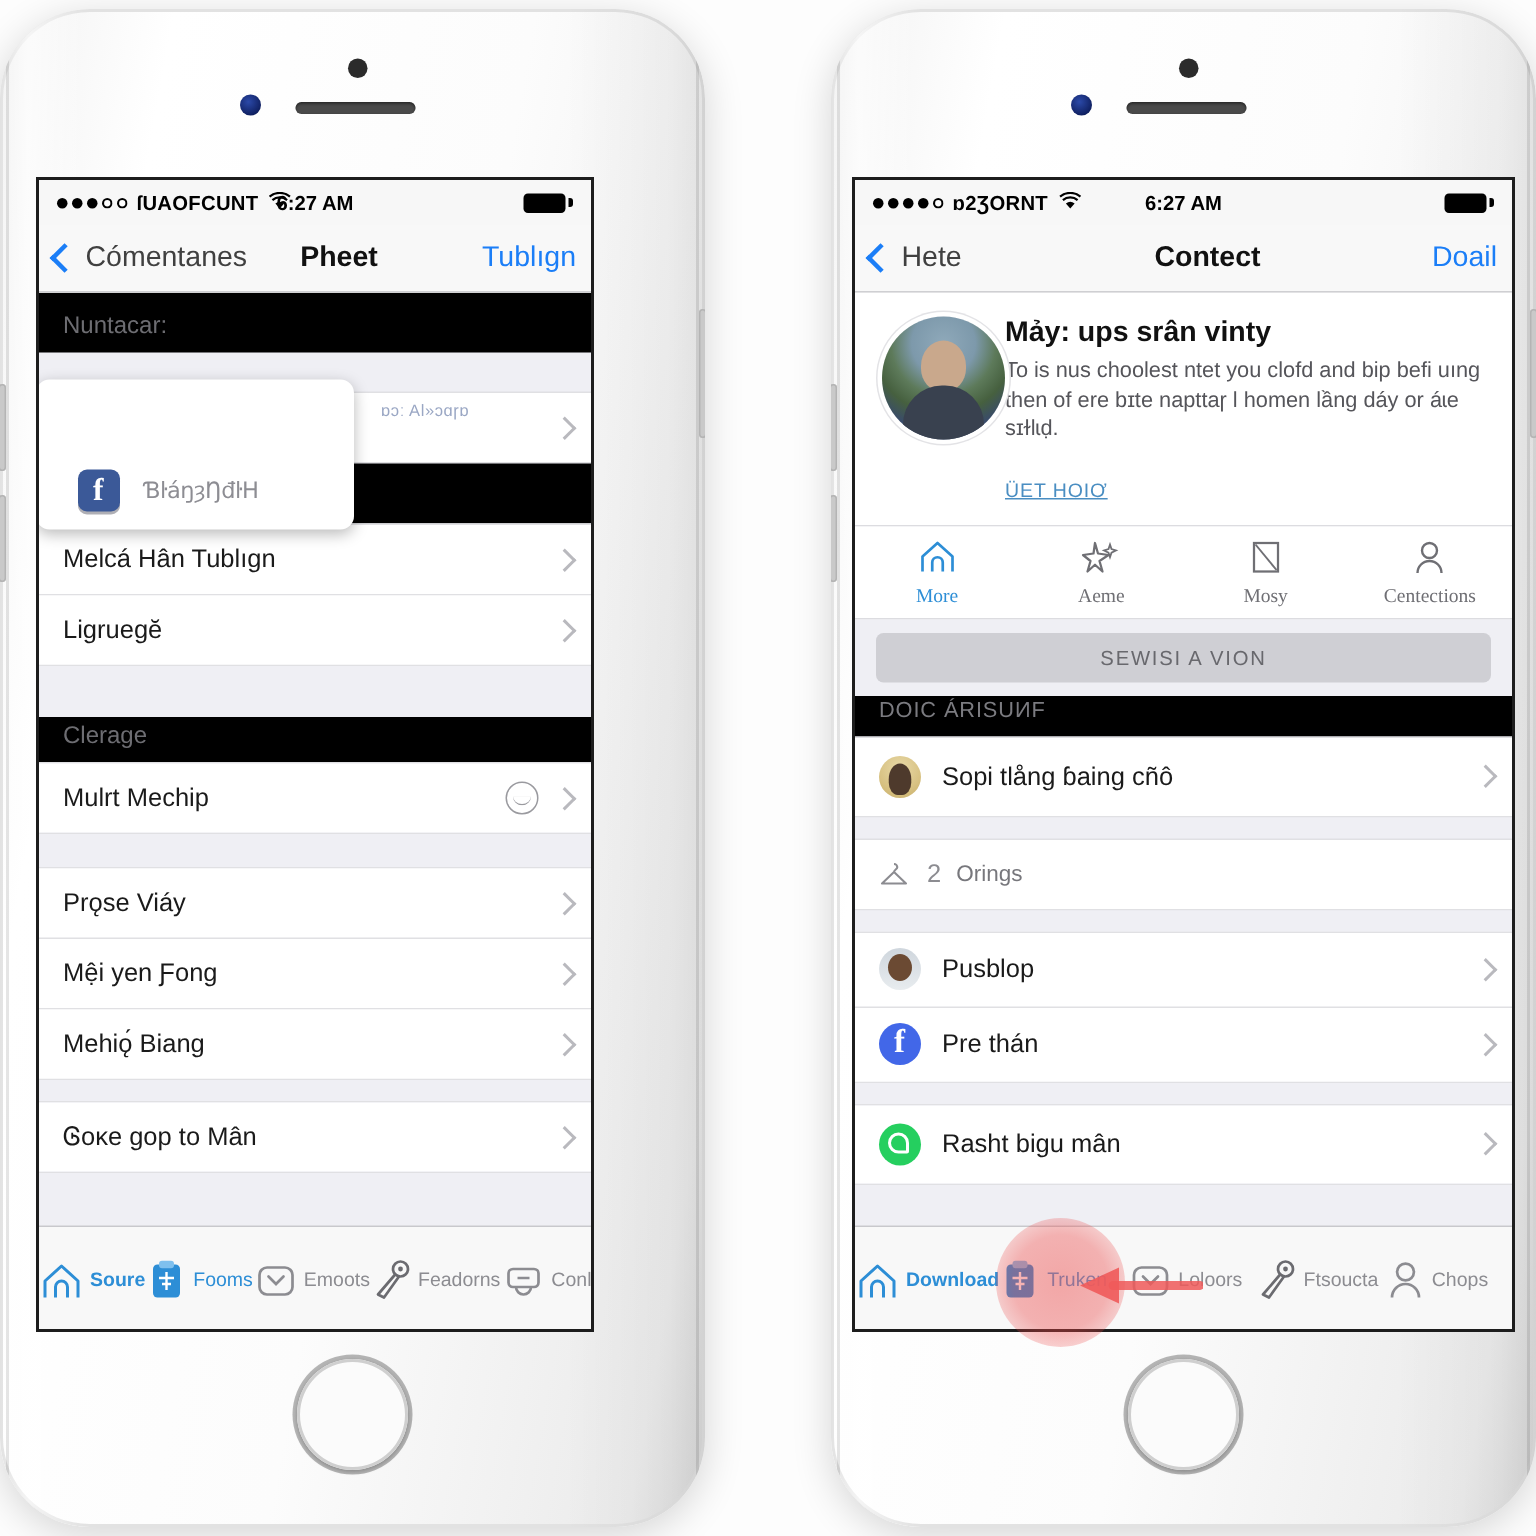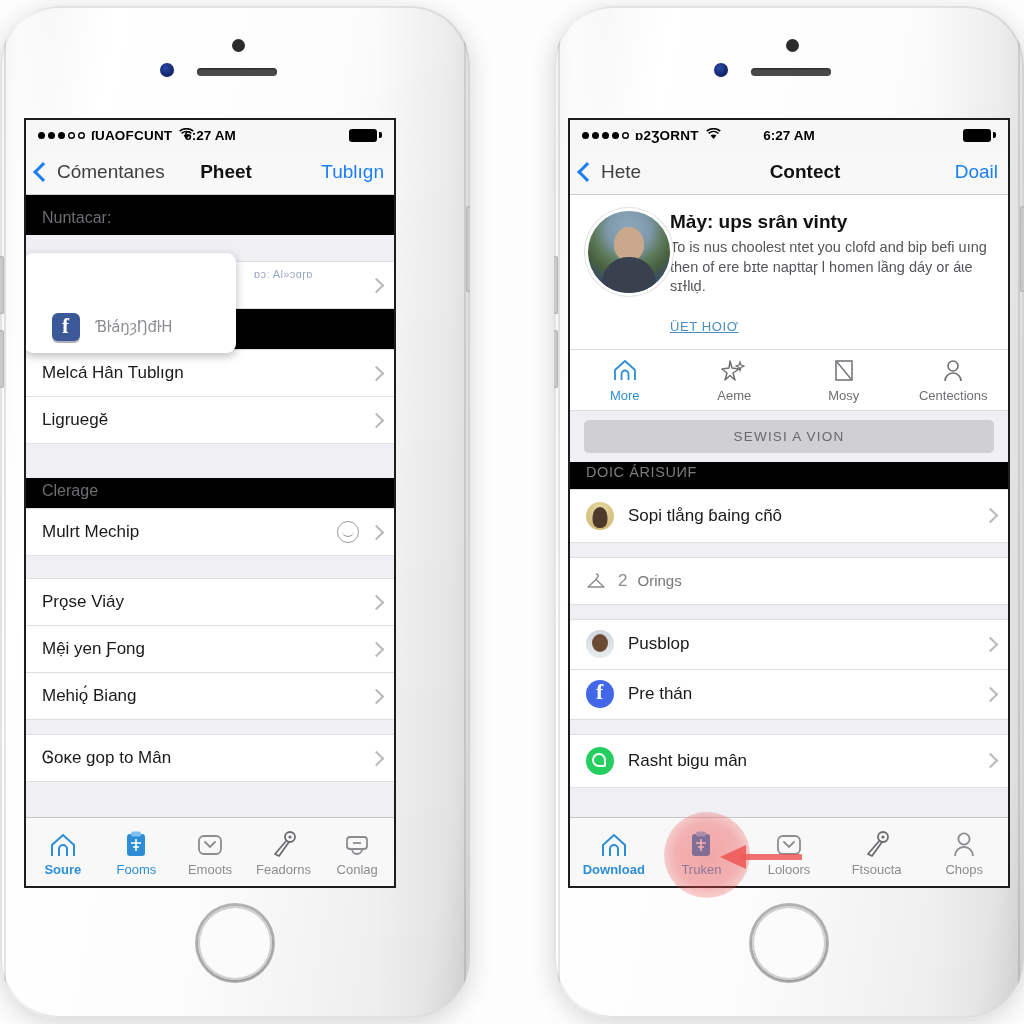--- a/index.html
+++ b/index.html
@@ -108,21 +108,21 @@
   .prof-txt{flex:1;min-width:0;}
   .prof-name{font-size:19px;font-weight:bold;color:#111;margin-bottom:5px;}
   .prof-desc{font-size:14.5px;color:#55555a;line-height:1.35;}
   .prof-link{display:inline-block;margin-top:22px;font-size:13px;color:#4a8ec2;
     text-decoration:underline;letter-spacing:.6px;cursor:pointer;}
 
   
   .qrow{background:#fff;display:flex;border-bottom:1px solid #dcdce0;padding:8px 0 7px;}
   .qitem{flex:1;display:flex;flex-direction:column;align-items:center;gap:4px;cursor:pointer;}
   .qicon{height:26px;display:flex;align-items:center;justify-content:center;}
-  .qlbl{font-size:13px;color:#6f6f74;}
+  .qlbl{font-size:13px;color:#6f6f74;font-family:Liberation Serif, serif;}
   .qitem.active .qlbl{color:#2d8ed6;}
 
   .banner{background:#efeff4;padding:9px 14px;}
   .banner-inner{background:#cfcfd4;border-radius:5px;height:33px;display:flex;align-items:center;
     justify-content:center;font-size:13.5px;color:#68686d;letter-spacing:1.2px;cursor:pointer;}
 
   .avatar-sm{width:28px;height:28px;border-radius:50%;flex:0 0 auto;margin-right:14px;overflow:hidden;position:relative;}
   .av-sopi{background:radial-gradient(circle at 50% 30%,#e8d9a8,#d8c283 60%,#c8ae68);}
   .av-sopi::after{content:"";position:absolute;left:50%;top:5px;transform:translateX(-50%);
     width:15px;height:21px;border-radius:50% 50% 40% 40%;background:#4e3a2c;}
@@ -134,21 +134,21 @@
     font-family:"Liberation Serif",serif;}
   .av-wa{background:#25cf5f;}
   .av-wa::after{content:"";position:absolute;left:6px;top:6px;width:14px;height:14px;border-radius:50% 50% 10% 50%;
     border:2.6px solid #fff;box-sizing:border-box;}
   .grey-ic{width:20px;height:20px;margin-right:12px;display:flex;align-items:center;justify-content:center;}
   .row.muted .lbl{color:#77777c;font-size:15px;}
 
   
   .tabbar{position:absolute;left:0;right:0;bottom:0;height:68px;background:#f8f8f8;
     border-top:1px solid #c8c8cc;display:flex;align-items:center;}
-  .tab{flex:1;display:flex;flex-direction:column;align-items:center;gap:4px;cursor:pointer;}
+  .tab{flex:1;display:flex;flex-direction:row;align-items:center;gap:4px;cursor:pointer;}
   .tab .ti{height:30px;display:flex;align-items:flex-end;justify-content:center;}
   .tab .tl{font-size:13px;color:#8c8c91;}
   .tab.active .tl{color:#2d8ed6;font-weight:bold;}
 
   
   .tap{position:absolute;width:86px;height:86px;border-radius:50%;
     background:radial-gradient(circle,rgba(235,70,70,.46) 0%,rgba(235,70,70,.40) 52%,rgba(235,70,70,.26) 70%,rgba(235,70,70,0) 78%);
     z-index:40;pointer-events:none;}
   .tap-arrow{position:absolute;z-index:41;pointer-events:none;}
 </style>

